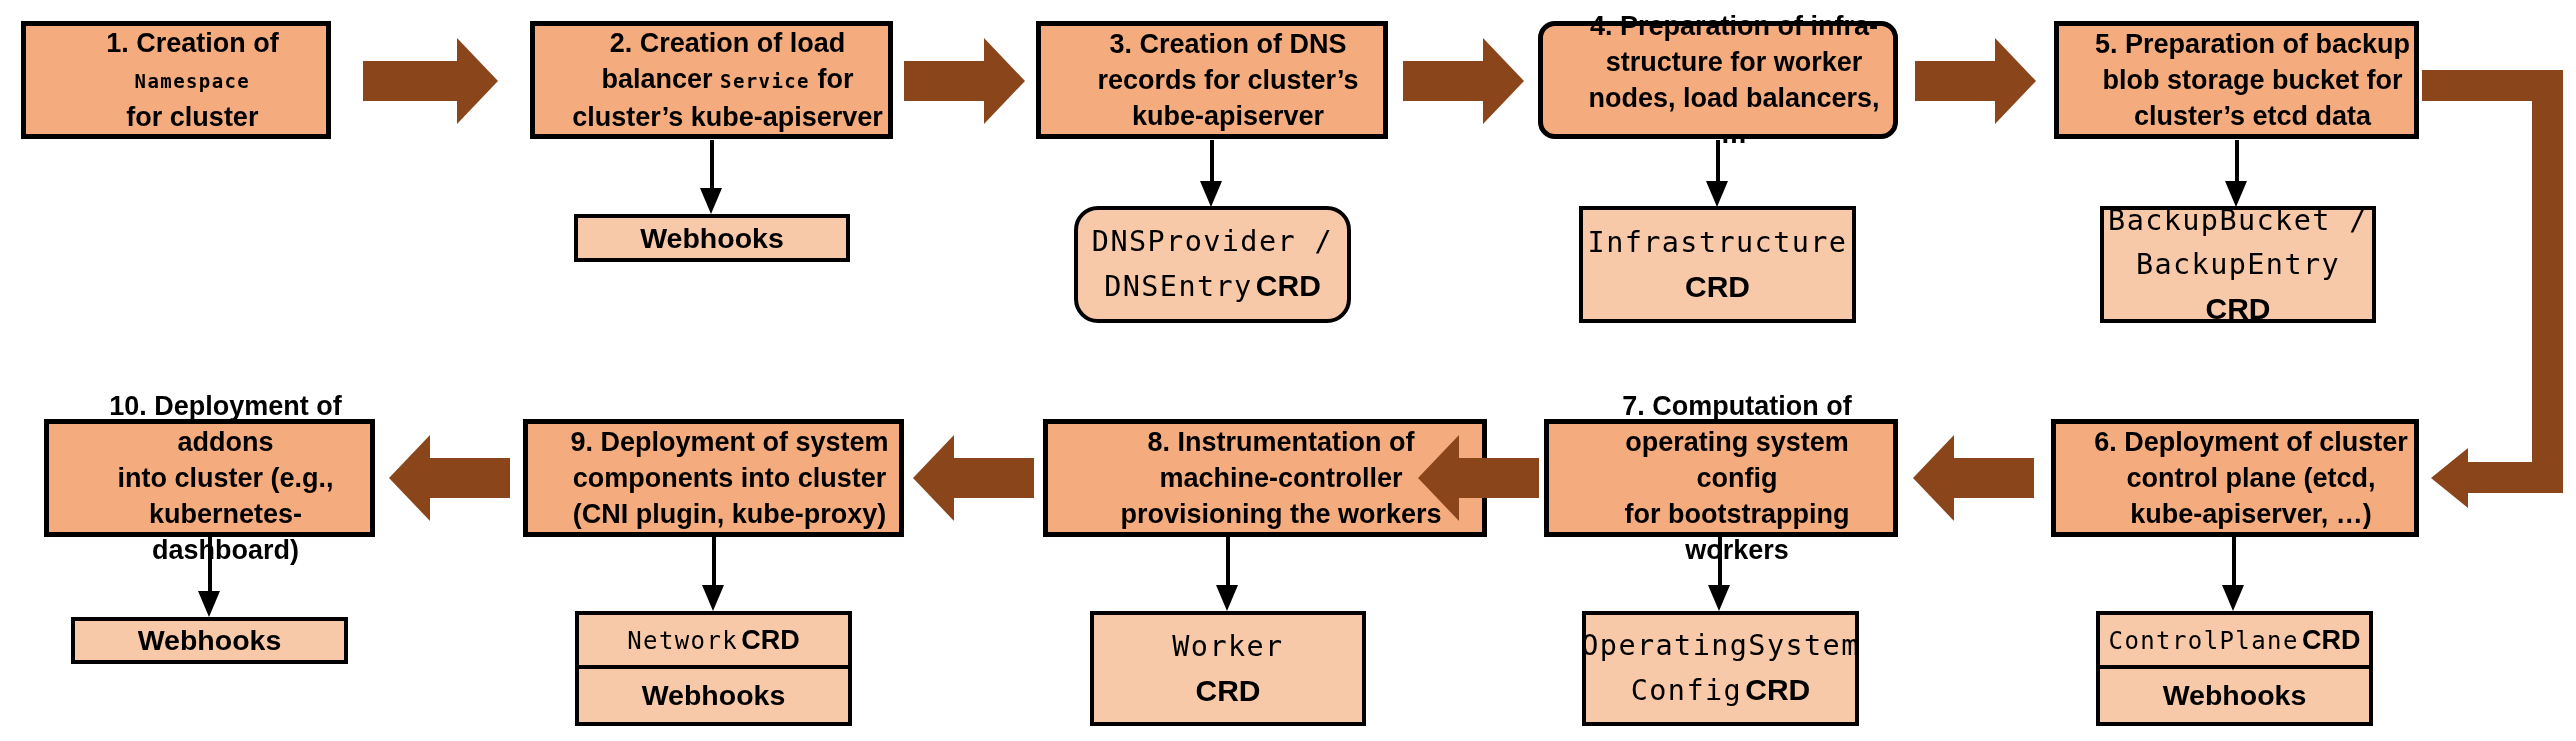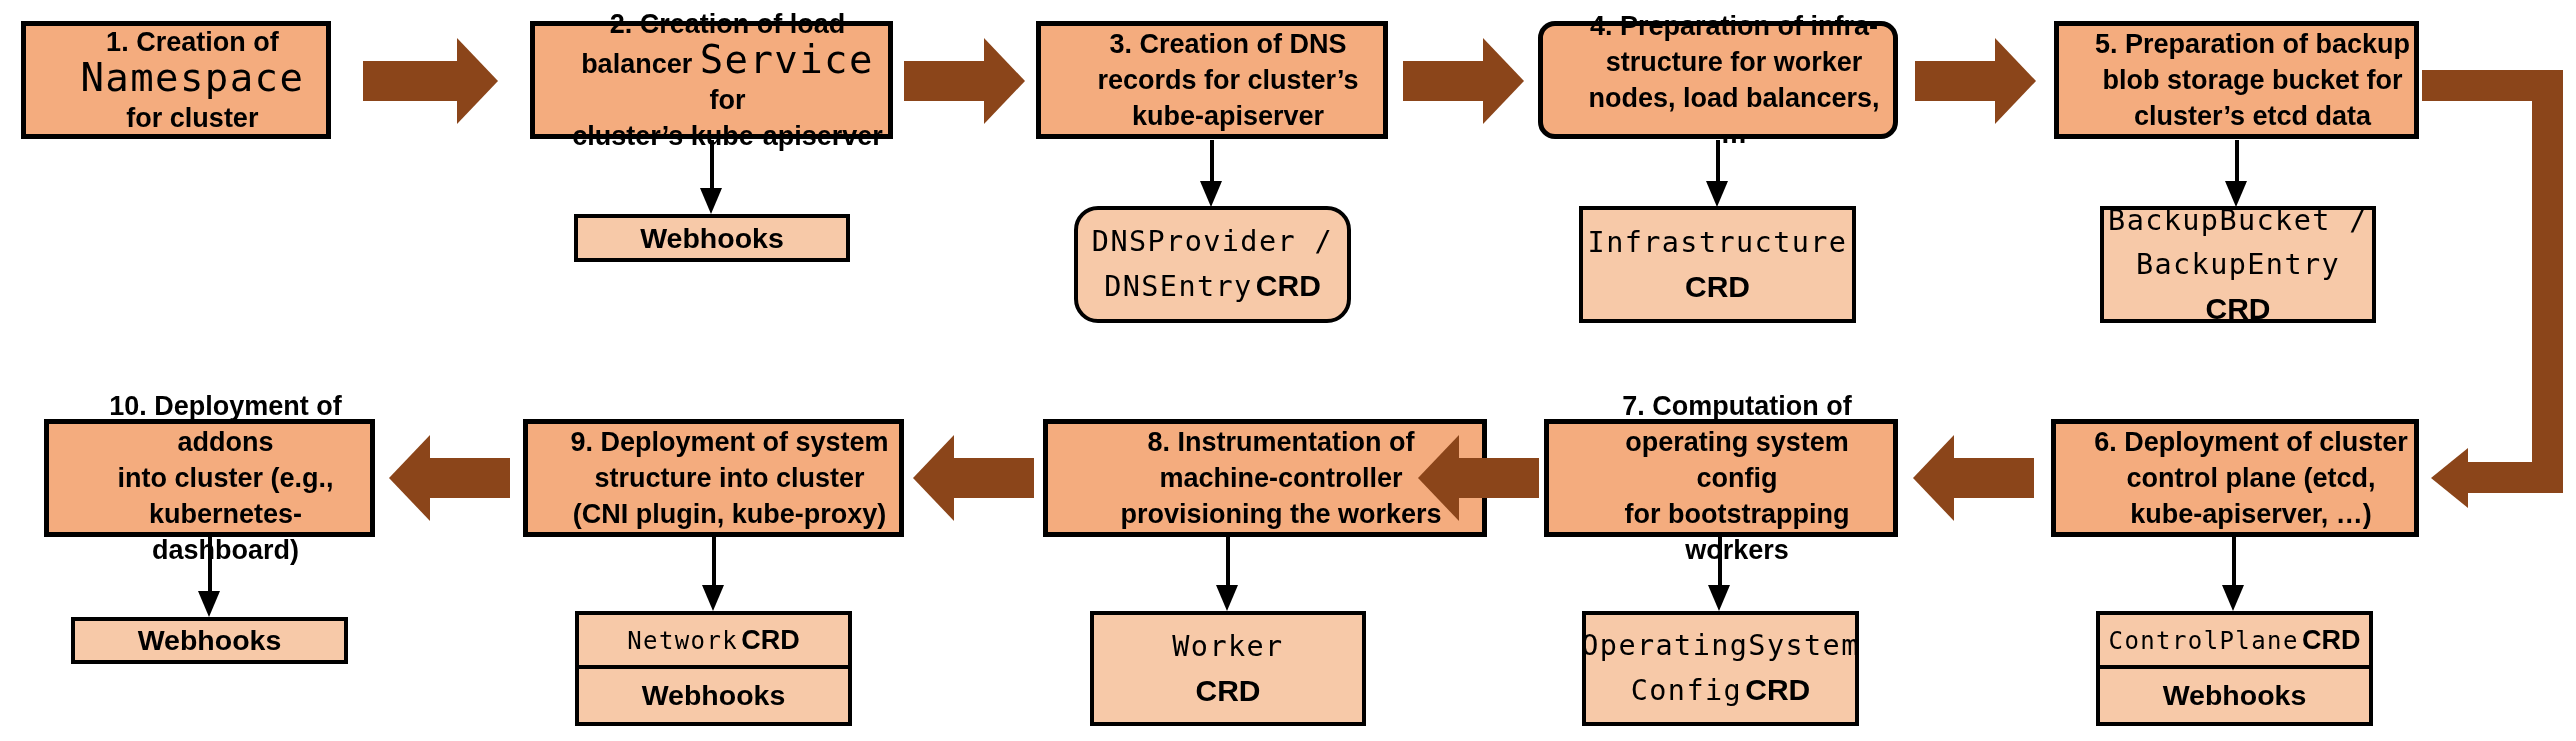--- a/index.html
+++ b/index.html
@@ -17,22 +17,22 @@
   .canvas{position:absolute;left:0;top:0;width:2576px;height:742px;}
 
   
   .step{
     position:absolute;height:118px;box-sizing:border-box;
     background:var(--step-fill);border:5px solid var(--border);
     display:flex;align-items:center;justify-content:center;text-align:center;
     font:700 27px/36px "Liberation Sans",sans-serif;color:#000;padding-left:32px;
   }
   .step .mono{
-    font-family:"DejaVu Sans Mono",monospace;font-weight:400;
-    font-size:39px;letter-spacing:1.4px;
+    font-family:"DejaVu Sans Mono",monospace;font-weight:700;
+    font-size:19px;letter-spacing:1.4px;
   }
 
   
   .sub{
     position:absolute;box-sizing:border-box;
     background:var(--crd-fill);border:4.3px solid var(--border);
     display:flex;flex-direction:column;align-items:center;justify-content:center;
     text-align:center;color:#000;
   }
   .sub .line{display:block;}
@@ -144,21 +144,21 @@
     <div>
       <span>8. Instrumentation of</span><br>
       <span>machine-controller</span><br>
       <span>provisioning the workers</span>
     </div>
   </div>
 
   <div class="step" style="left:523px;top:419px;width:381px;">
     <div>
       <span>9. Deployment of system</span><br>
-      <span>structure into cluster</span><br>
+      <span>components into cluster</span><br>
       <span>(CNI plugin, kube-proxy)</span>
     </div>
   </div>
 
   <div class="step" style="left:44px;top:419px;width:331px;">
     <div>
       <span>10. Deployment of addons</span><br>
       <span>into cluster (e.g.,</span><br>
       <span>kubernetes-dashboard)</span>
     </div>

